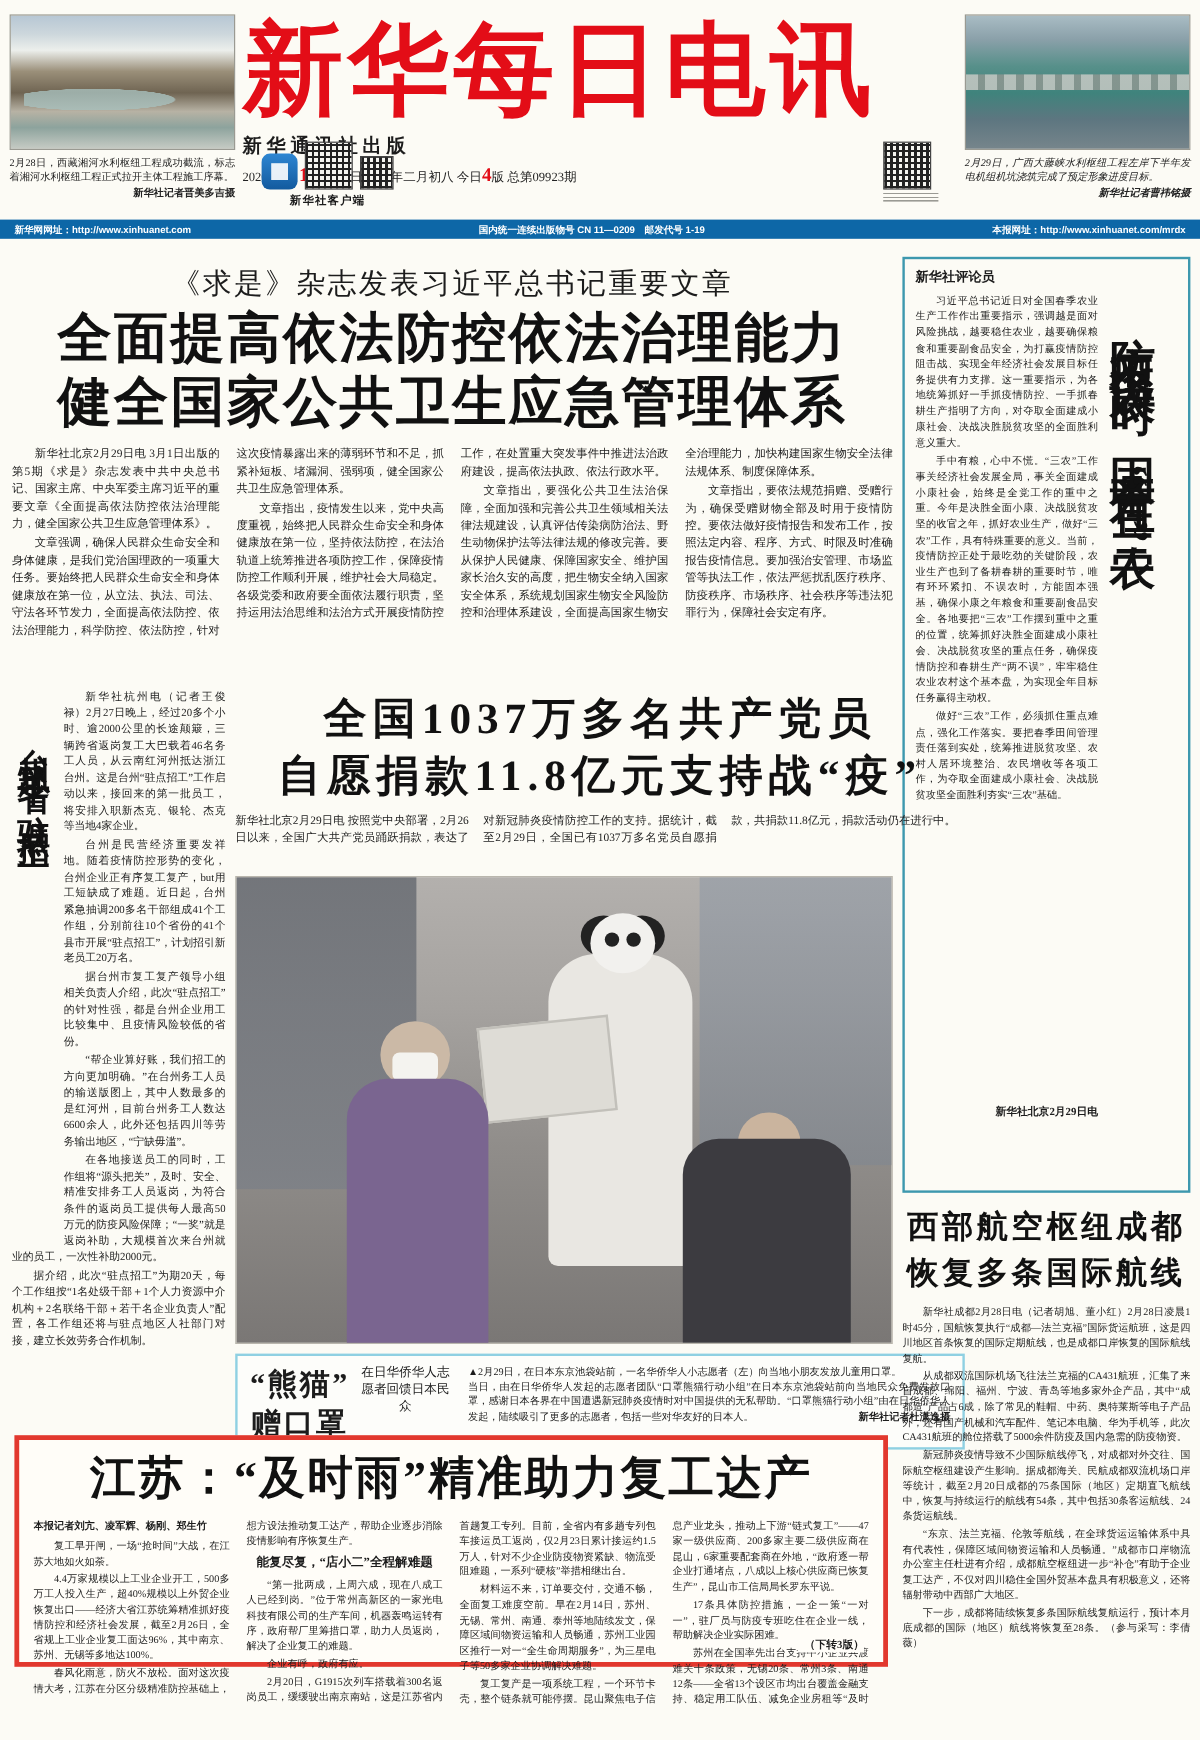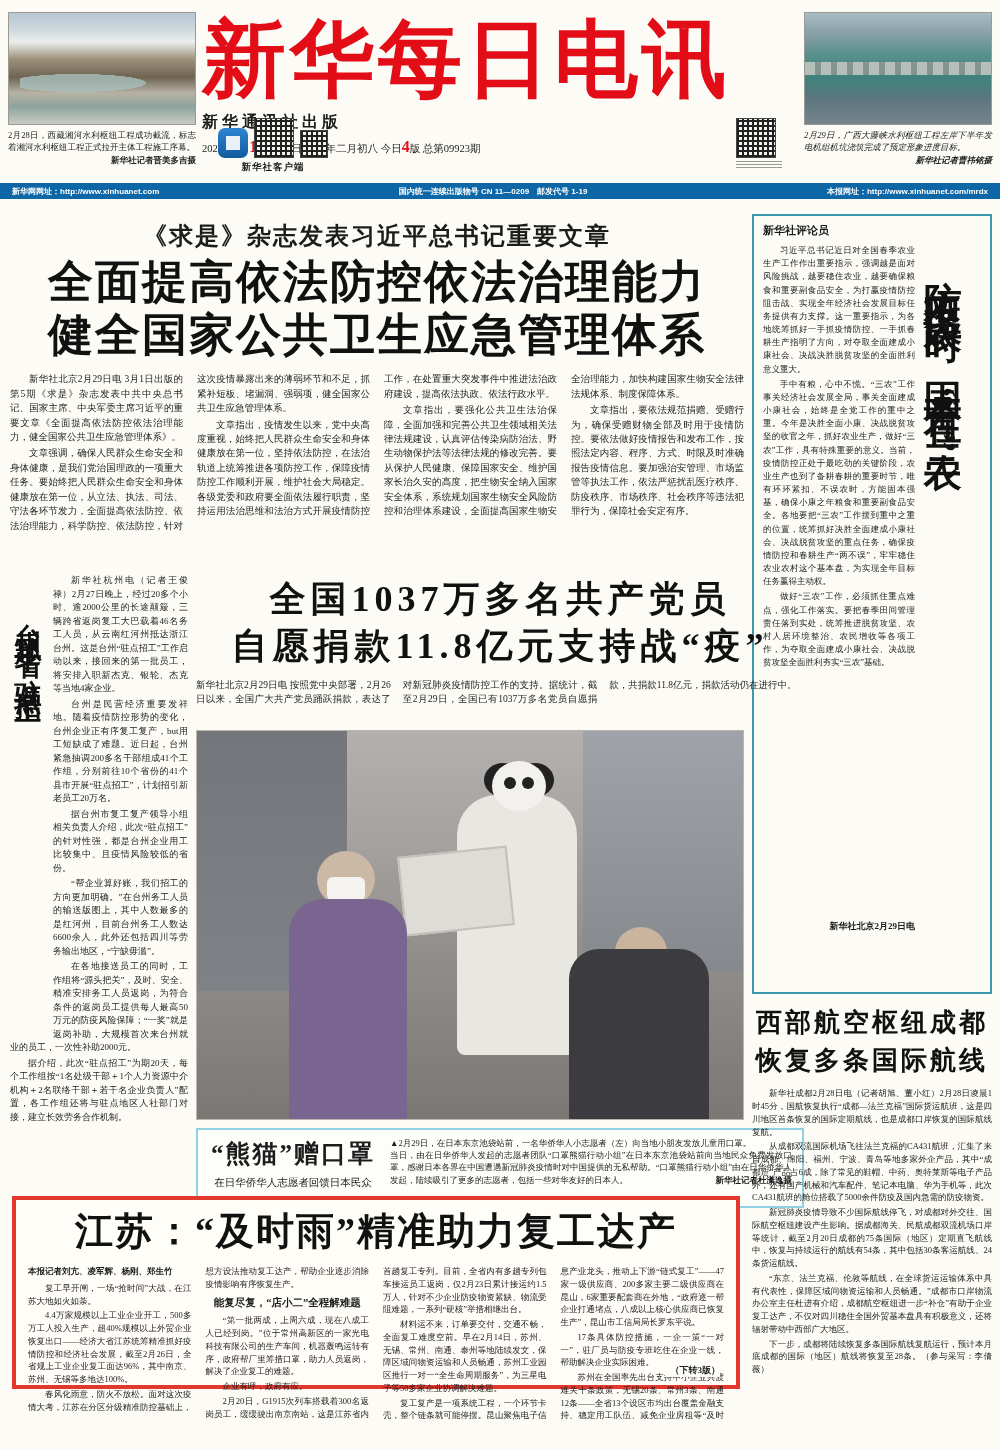--- a/index.html
+++ b/index.html
@@ -35,21 +35,21 @@
   .qr-cluster-right { position:absolute; left:736px; top:118px; width:46px; text-align:center; }
   .qr-sub { margin-top:2px; height:8px; background:repeating-linear-gradient(0deg,#9a9a94 0 1px,transparent 1px 3px); }
 
   
   .infobar { position:absolute; left:0; top:183px; width:1000px; height:16px; background:#0d67a7; color:#fff;
              font-family:"Liberation Sans","DejaVu Sans",sans-serif; font-size:8px; font-weight:bold;
              display:flex; justify-content:space-between; align-items:center; padding:0 12px; }
 
   
   .art-qiushi { position:absolute; left:10px; top:220px; width:734px; }
-  .kicker { text-align:center; font-size:24px; font-weight:bold; letter-spacing:2px; }
+  .kicker { text-align:center; font-size:24px; font-weight:normal; letter-spacing:2px; }
   .lead-headline { text-align:center; font-size:45px; font-weight:bold; line-height:1.18; letter-spacing:2px; margin-top:4px; color:#111; }
   .body-cols4 { margin-top:10px; height:196px; overflow:hidden; column-count:4; column-gap:14px; font-size:9.5px; line-height:1.52; text-align:justify; }
   .body-cols4 p, .body-generic p { text-indent:2em; margin-bottom:2px; }
 
   
   .art-taizhou { position:absolute; left:10px; top:574px; width:178px; height:618px; overflow:hidden; }
   .tz-head { float:left; writing-mode:vertical-rl; font-size:27px; font-weight:bold; letter-spacing:7px; line-height:1.15;
              height:420px; margin:28px 10px 6px 2px; color:#111; }
   .art-taizhou .body-generic { font-size:9px; line-height:1.5; text-align:justify; }
 
@@ -65,21 +65,21 @@
   .mp-panda { position:absolute; left:295px; top:30px; width:54px; height:50px; background:#f2f1ee; border-radius:50%; box-shadow:-16px -6px 0 -8px #222, 16px -6px 0 -8px #222; }
   .mp-panda::after { content:""; position:absolute; left:12px; top:16px; width:12px; height:12px; background:#222; border-radius:50%; box-shadow:18px 0 0 #222; }
   .mp-fig-purple { position:absolute; left:92px; top:168px; width:118px; height:222px; background:#7a6590; border-radius:34px 34px 0 0; }
   .mp-head-purple { position:absolute; left:120px; top:120px; width:58px; height:56px; background:#cbb9a6; border-radius:50%; }
   .mp-mask { position:absolute; left:130px; top:146px; width:38px; height:24px; background:#f4f3ef; border-radius:6px; }
   .mp-fig-dark { position:absolute; right:34px; bottom:0; width:140px; height:170px; background:#3c3b40; border-radius:30px 30px 0 0; }
   .mp-head-dark { position:absolute; right:76px; bottom:142px; width:52px; height:50px; background:#cab49e; border-radius:50%; }
   .mp-box { position:absolute; left:204px; top:120px; width:110px; height:80px; background:#dedcd6; border:2px solid #c2c0ba; transform:rotate(-6deg); }
 
   .caption-box { margin-top:8px; border:2px solid #8fd0e2; background:#fdfdfa; display:flex; gap:12px; padding:7px 10px; height:80px; overflow:hidden; }
-  .cb-left { width:170px; text-align:center; display:flex; flex-direction:column; gap:6px; }
+  .cb-left { width:170px; text-align:center; display:flex; justify-content:center; gap:6px; }
   .cb-title { font-size:25px; font-weight:bold; letter-spacing:2px; }
   .cb-sub { font-size:10.5px; }
   .cb-right { flex:1; font-size:8.5px; line-height:1.45; text-align:justify; }
   .cb-right .credit { font-weight:bold; float:right; }
 
   
   .editorial-box { position:absolute; left:752px; top:214px; width:240px; height:780px; border:2px solid #3d98ae; padding:7px 9px; background:#fcfbf5; }
   .ed-label { font-size:11px; font-weight:bold; margin-bottom:6px; }
   .ed-row { display:flex; gap:6px; }
   .ed-text { width:152px; height:672px; overflow:hidden; font-size:8.5px; line-height:1.55; text-align:justify; }

